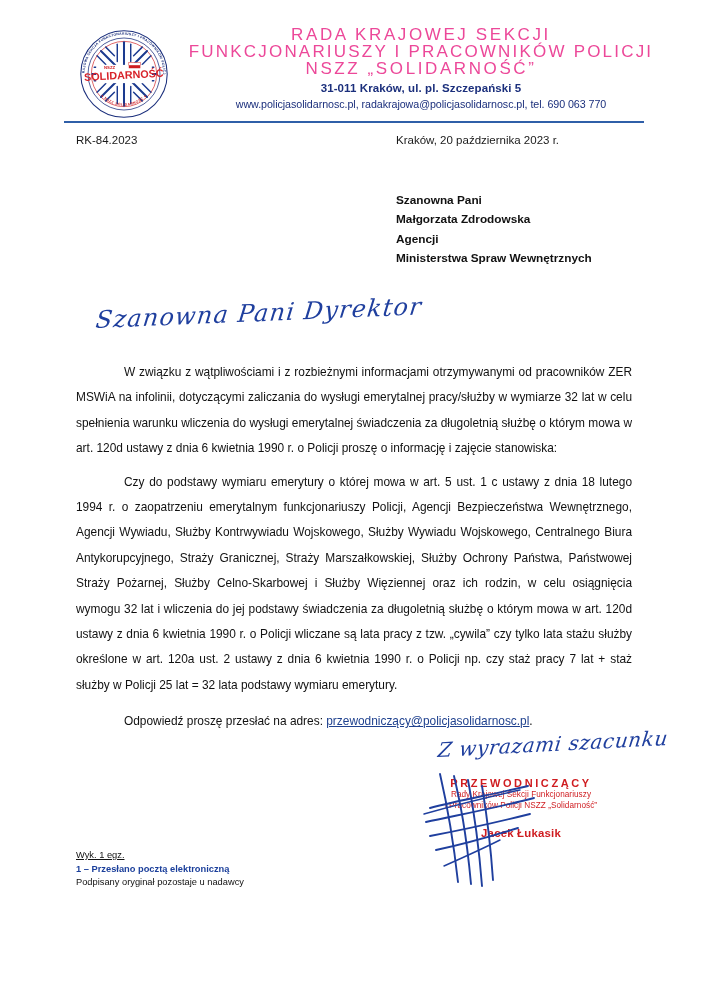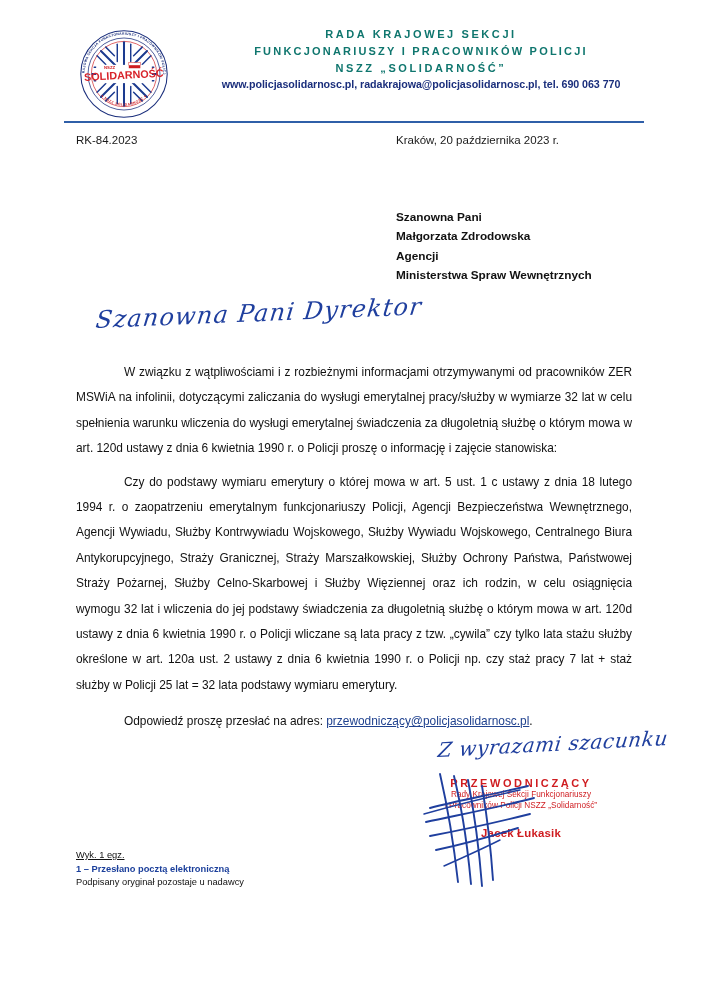--- a/index.html
+++ b/index.html
@@ -42,40 +42,40 @@
 
   .header-text {
     position: absolute;
     left: 186px;
     top: 26px;
     width: 470px;
     text-align: center;
   }
 
   .org-line {
-    color: #0f766e;
-    font-weight: bold;
+    color: #ec4899;
+    font-weight: normal;
     letter-spacing: 2.6px;
-    font-size: 11px;
+    font-size: 17px;
     line-height: 17px;
     white-space: nowrap;
   }
   .org-line.l2 { letter-spacing: 2.2px; }
 
   .addr-line {
     color: #1b2f7c;
     font-weight: bold;
     font-size: 11.5px;
     line-height: 17px;
     letter-spacing: 0.1px;
     margin-top: 3px;
   }
   .contact-line {
     color: #1b2f7c;
-    font-weight: bold;
+    font-weight: normal;
     font-size: 10.7px;
     line-height: 15px;
     letter-spacing: -0.05px;
   }
 
   .header-rule {
     position: absolute;
     left: 64px;
     top: 121px;
     width: 580px;
@@ -104,21 +104,21 @@
     left: 396px;
     top: 0;
     font-size: 11.5px;
     color: #1a1a1a;
   }
 
   
   .addressee {
     position: absolute;
     left: 396px;
-    top: 208px;
+    top: 191px;
     width: 280px;
     font-size: 11.8px;
     font-weight: bold;
     line-height: 19.4px;
     color: #111111;
   }
 
   
   .handwriting {
     font-family: "DejaVu Serif", serif;
@@ -289,20 +289,21 @@
         <text font-family="&quot;Liberation Sans&quot;, sans-serif" font-size="3.6" font-weight="bold" fill="#cf1c20" letter-spacing="0.5">
           <textPath href="#arcBot" startOffset="50%" text-anchor="middle">● NSZZ SOLIDARNOŚĆ ●</textPath>
         </text>
       </svg>
     </div>
 
     <div class="header-text">
       <div class="org-line l1">RADA KRAJOWEJ SEKCJI</div>
       <div class="org-line l2">FUNKCJONARIUSZY I PRACOWNIKÓW POLICJI</div>
       <div class="org-line l1">NSZZ „SOLIDARNOŚĆ”</div>
+      <div class="addr-line">31-011 Kraków, ul. pl. Szczepański 5</div>
       <div class="contact-line">www.policjasolidarnosc.pl, radakrajowa@policjasolidarnosc.pl, tel. 690 063 770</div>
     </div>
 
     <div class="header-rule"></div>
   </div>
 
   <div class="meta-row">
     <div class="ref-no">RK-84.2023</div>
     <div class="place-date">Kraków, 20 października 2023 r.</div>
   </div>

